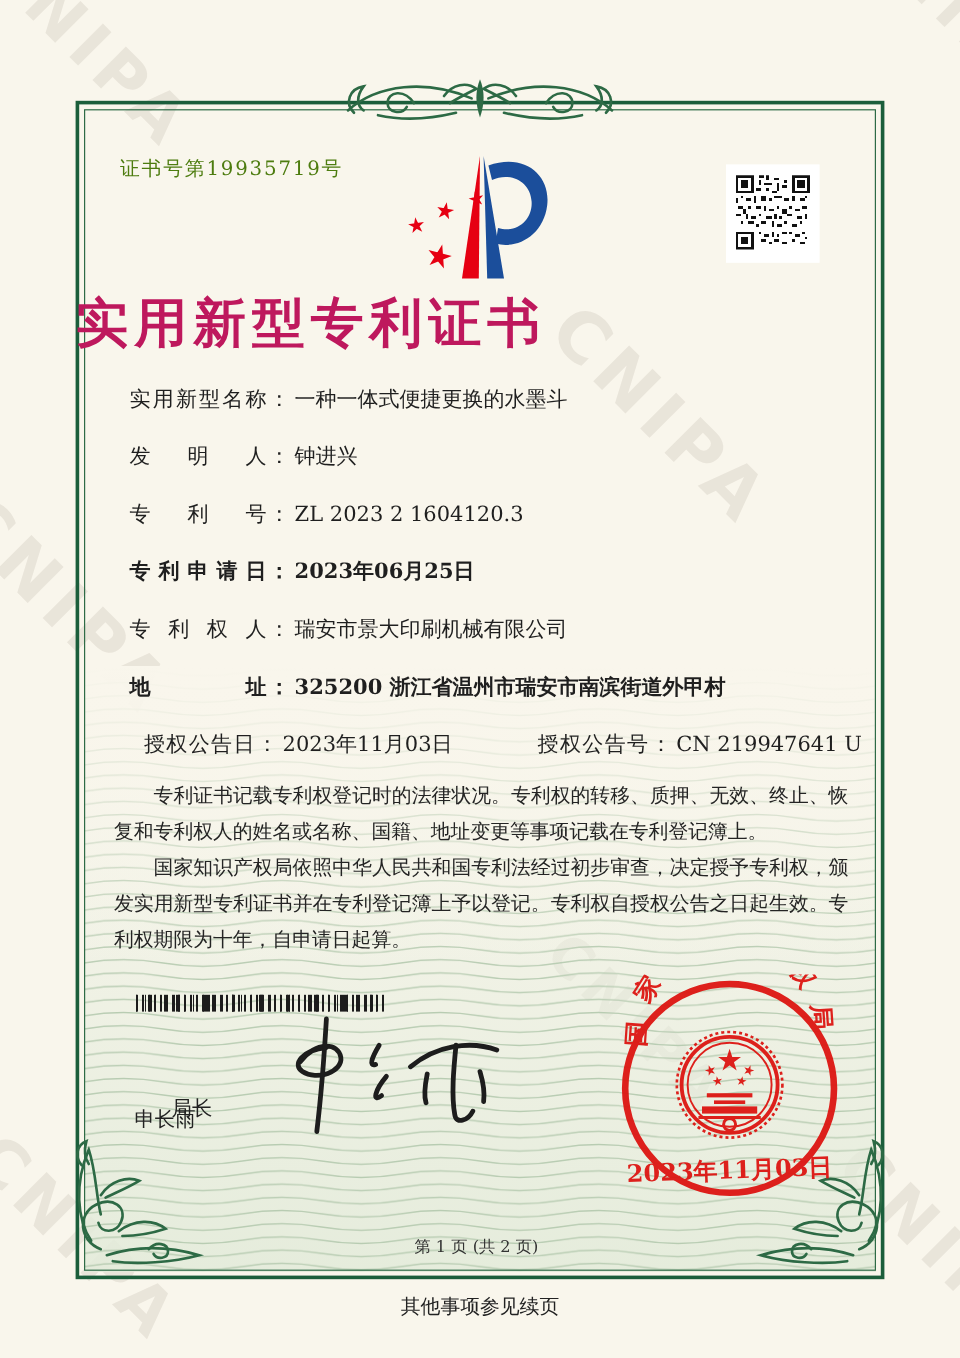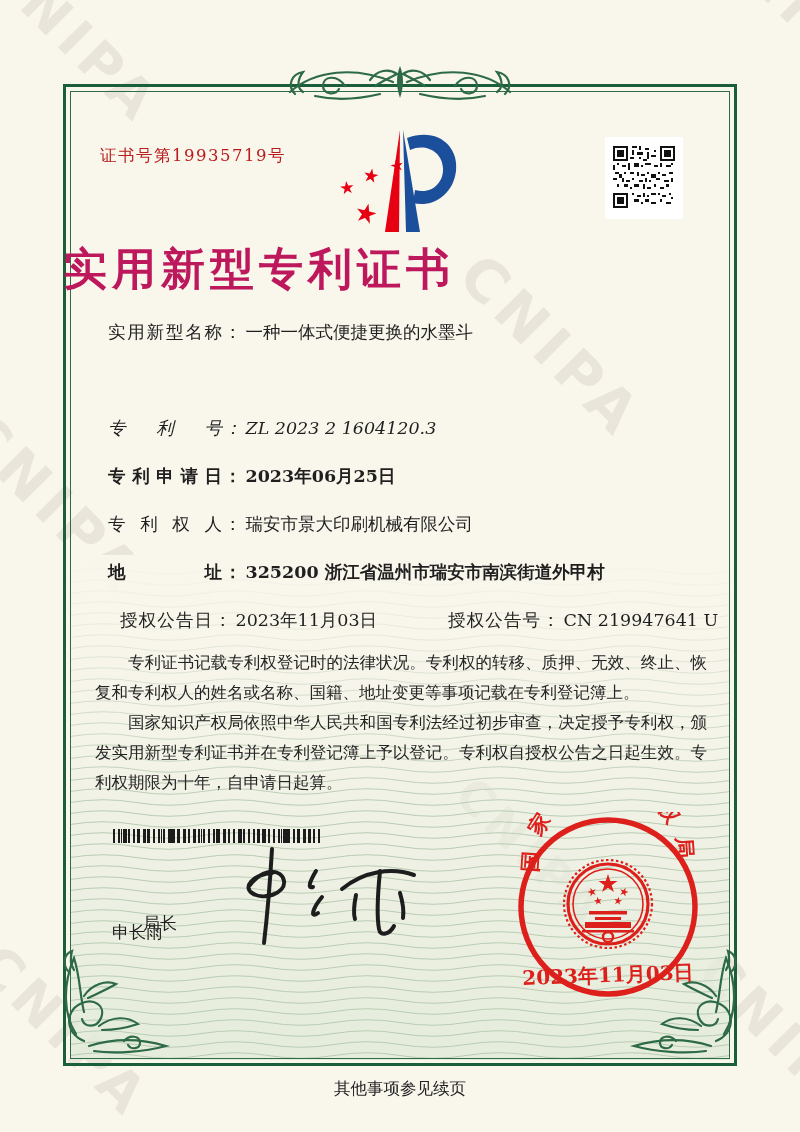--- a/index.html
+++ b/index.html
@@ -26,31 +26,31 @@
   .frame-outer{
     position:absolute; left:63px; top:84px; width:668px; height:976px;
     border:3px solid #1b5e3b;
   }
   .frame-inner{position:absolute; left:4px; top:4px; right:4px; bottom:4px; border:1px solid #2e6b46;}
   .ornament-top{position:absolute; left:285px; top:56px; width:230px; height:56px;}
   .ornament-bl{position:absolute; left:54px;  top:946px; width:125px; height:122px;}
   .ornament-br{position:absolute; left:621px; top:946px; width:125px; height:122px; transform:scaleX(-1);}
   .waves{position:absolute; left:70px; top:555px; width:660px; height:505px; pointer-events:none;}
   
-  .cert-number{position:absolute; left:100px; top:130px; font-size:16.5px; letter-spacing:1.5px; color:#b91c1c;margin-top:15px;}
+  .cert-number{position:absolute; left:100px; top:130px; font-size:16.5px; letter-spacing:1.5px; color:#4d7c0f;}
   .logo{position:absolute; left:333px; top:124px; width:134px; height:114px;}
   .qr-box{position:absolute; left:605px; top:137px; width:78px; height:82px; background:#ffffff;}
   .qr-box svg{position:absolute; left:8px; top:9px;}
   .title{
     position:absolute; left:63px; width:668px; top:240px; text-align:left;
     font-size:44px; font-weight:bold; letter-spacing:5px; color:#be185d;
   }
   
   .field{position:absolute; left:108px; font-size:17.5px; white-space:nowrap;}
-  .f0{top:320px;} .f1{top:368px;} .f2{top:416px;font-style:italic;} .f3{top:464px;font-weight:bold;} .f4{top:512px;} .f5{top:560px;font-weight:bold;}
+  .f0{top:320px;} .f1{top:368px;} .f2{top:416px;} .f3{top:464px;font-weight:bold;} .f4{top:512px;} .f5{top:560px;font-weight:bold;}
   .flabel{display:inline-block; width:114px; text-align:justify; text-align-last:justify; vertical-align:bottom;}
   .fcolon{display:inline-block; margin:0 4px 0 2px;}
   .grant{position:absolute; top:608px; left:100px; font-size:17.5px; white-space:nowrap;}
   .grant2{left:428px;}
   .glabel{display:inline-block; width:92px; text-align:justify; text-align-last:justify; vertical-align:bottom;margin-left:20px;}
   
   .paras{position:absolute; left:95px; top:648px; width:612px; font-size:16.5px; line-height:1.82; color:#242424;}
   .paras p{margin:0; text-indent:2em; text-align:justify;}
   
   .barcode{position:absolute; left:113px; top:829px; width:207px; height:14px;
@@ -241,20 +241,23 @@
           <rect x="27" y="24" width="1" height="1"></rect>
       </g>
     </svg>
   </div>
 
   <div class="title">实用新型专利证书</div>
 
   <div class="field f0">
     <span class="flabel">实用新型名称</span><span class="fcolon">：</span><span>一种一体式便捷更换的水墨斗</span>
   </div>
+  <div class="field f1">
+    <span class="flabel">发明人</span><span class="fcolon">：</span><span>钟进兴</span>
+  </div>
   <div class="field f2">
     <span class="flabel">专利号</span><span class="fcolon">：</span><span>ZL 2023 2 1604120.3</span>
   </div>
   <div class="field f3">
     <span class="flabel">专利申请日</span><span class="fcolon">：</span><span>2023年06月25日</span>
   </div>
   <div class="field f4">
     <span class="flabel">专利权人</span><span class="fcolon">：</span><span>瑞安市景大印刷机械有限公司</span>
   </div>
   <div class="field f5">
@@ -312,15 +315,16 @@
         <rect x="-19" y="7" width="38" height="3.5" fill="#dd1410"></rect>
         <rect x="-13" y="13" width="26" height="3" fill="#dd1410"></rect>
         <rect x="-23" y="18" width="46" height="6" fill="#dd1410"></rect>
         <rect x="-26" y="26" width="52" height="2.5" fill="#dd1410"></rect>
       </g>
       <circle cy="33" r="5" stroke-width="2.5"></circle>
     </g>
     <text x="95" y="170" text-anchor="middle" font-size="20" font-weight="bold" fill="#dd1410" transform="rotate(-2 95 164)" font-family="&quot;DejaVu Serif&quot;,&quot;Liberation Serif&quot;,serif">2023年11月03日</text>
   </svg>
 
+  <div class="page-number">第 1 页 (共 2 页)</div>
   <div class="footer-note">其他事项参见续页</div>
 
 </div>
 
 </body></html>

